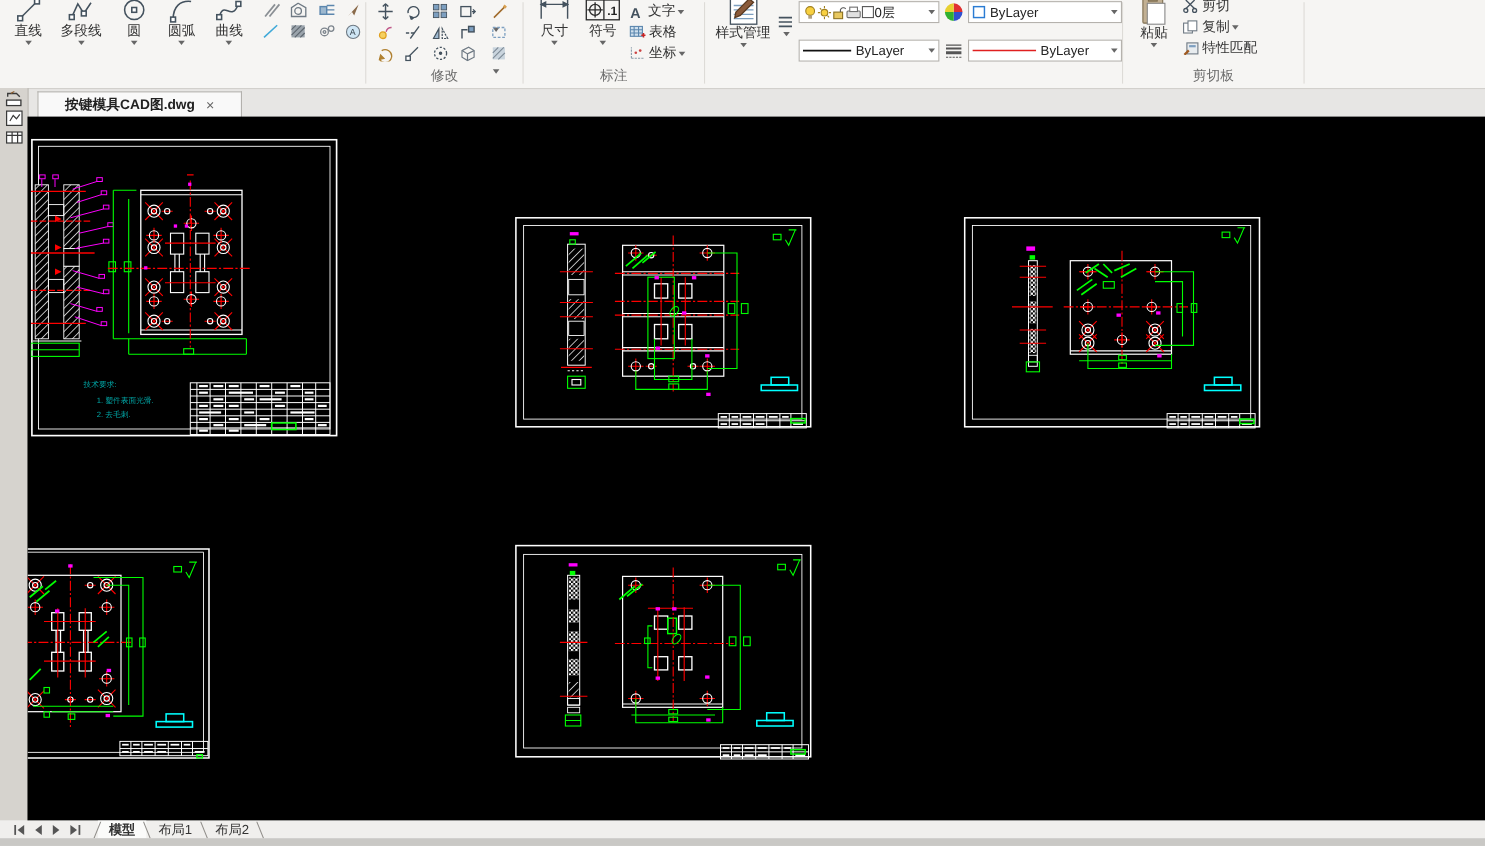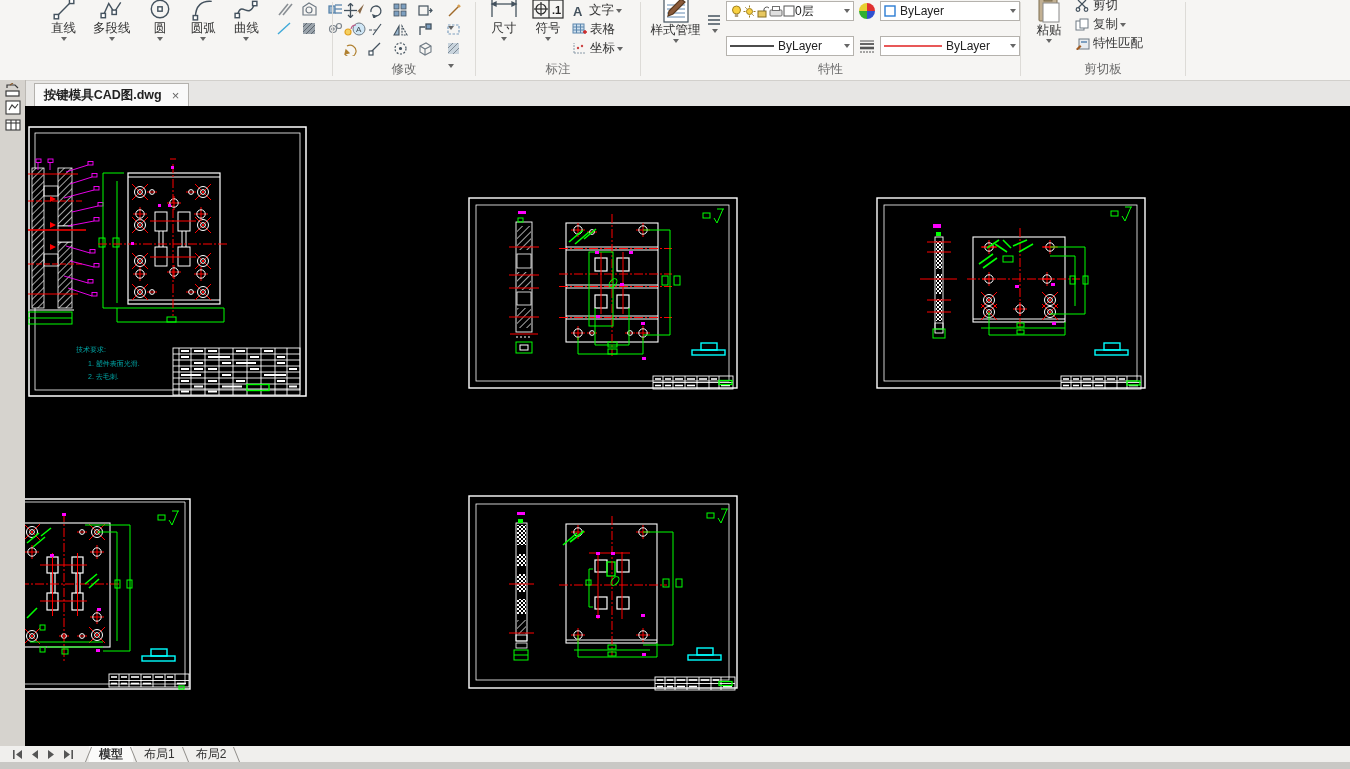--- a/index.html
+++ b/index.html
@@ -16,21 +16,21 @@
   .car{width:0;height:0;border-left:3.5px solid transparent;border-right:3.5px solid transparent;border-top:4px solid #666;margin-top:2px;}
   .carh{display:inline-block;width:0;height:0;border-left:3.5px solid transparent;border-right:3.5px solid transparent;border-top:4px solid #666;margin-left:2px;vertical-align:middle;}
   .gicons{display:grid;grid-auto-rows:19px;align-items:center;justify-items:center;}
   .mic{width:17px;height:15px;display:inline-block;}
   .rowbtn{display:flex;align-items:center;height:19px;font-size:12.5px;color:#333;white-space:nowrap;}
   .rowbtn svg{margin-right:3px;}
   .ctrlbox{display:flex;align-items:center;background:#fff;border:1px solid #b5b2ad;height:20px;font-size:12px;color:#222;padding:0 3px;box-sizing:border-box;overflow:hidden;}
   .ctrlbox .sp{flex:1;}
   
   .tabbar{position:absolute;left:0;top:80px;width:1350px;height:26px;background:#e7e6e4;border-top:1px solid #d2d0cc;}
-  .ftab{position:absolute;left:34px;top:2px;height:24px;width:155px;background:#f9f9f9;border:1px solid #b3b1ad;border-bottom:none;
+  .ftab{position:absolute;left:34px;top:2px;height:24px;width:186px;background:#f9f9f9;border:1px solid #b3b1ad;border-bottom:none;
         display:flex;align-items:center;justify-content:center;font-size:12.5px;font-weight:bold;color:#222;box-sizing:border-box;}
   .ftab .x{font-weight:normal;color:#666;margin-left:10px;font-size:13px;}
   
   .leftstrip{position:absolute;left:0;top:80px;width:25px;height:666px;background:#d6d3ce;border-right:1px solid #bcb9b4;}
   .lsico{display:block;margin:3px auto 2px auto;}
   
   .canvas{position:absolute;left:25px;top:106px;width:1325px;height:640px;background:#000;overflow:hidden;}
   .view{position:absolute;}
   
   .bbar{position:absolute;left:0;top:746px;width:1350px;height:16px;background:#f0efed;display:flex;align-items:center;font-size:12px;color:#333;}
@@ -104,21 +104,21 @@
           <rect x="22" y="8.7" width="8" height="1.6"></rect>
       <rect x="34" y="8.7" width="8" height="1.6"></rect>
           <rect x="68" y="8.7" width="9" height="1.6"></rect>
     </g>
   </g>
 </defs>
 </svg>
 
 <div class="ribbon">
 
-  <div class="panel" style="left:16px;width:332px;padding-left:22px;">
+  <div class="panel" style="left:0;width:332px;">
     <div style="display:flex;padding-left:4px;">
       <div class="bigbtn">
         <svg width="26" height="24" viewBox="0 0 22 22" fill="none" stroke="#44525e" stroke-width="1.3">
             <line x1="4" y1="18" x2="18" y2="4"></line>
             <rect x="2" y="16" width="4" height="4" fill="#fff"></rect>
             <rect x="16" y="2" width="4" height="4" fill="#fff"></rect>
           </svg>
         <span class="blab">直线</span>
           <span class="car"></span>
       </div>
@@ -452,21 +452,20 @@
             <svg width="58" height="4" viewBox="0 0 58 4">
                 <line x1="0" y1="2" x2="58" y2="2" stroke="#e02020" stroke-width="1.4"></line>
               </svg>
             <span style="margin-left:4px;max-width:44px;overflow:hidden;white-space:nowrap;">ByLayer</span>
             <span class="sp"></span>
               <span class="carh"></span>
           </div>
         </div>
       </div>
     </div>
-    <div class="plabel">特性</div>
   </div>
   <div class="psep" style="left:1020px;"></div>
 
   <div class="panel" style="left:1021px;width:164px;">
     <div style="display:flex;padding-left:6px;">
       <div class="bigbtn">
         <svg width="28" height="26" viewBox="0 0 28 26">
             <rect x="4" y="1" width="18" height="23" rx="1" fill="#c2b093" stroke="#7d6c4e"></rect>
             <rect x="9" y="0" width="8" height="4" fill="#9a8a6a" stroke="#7d6c4e"></rect>
             <rect x="8" y="6" width="16" height="19" fill="#fff" stroke="#888"></rect>

